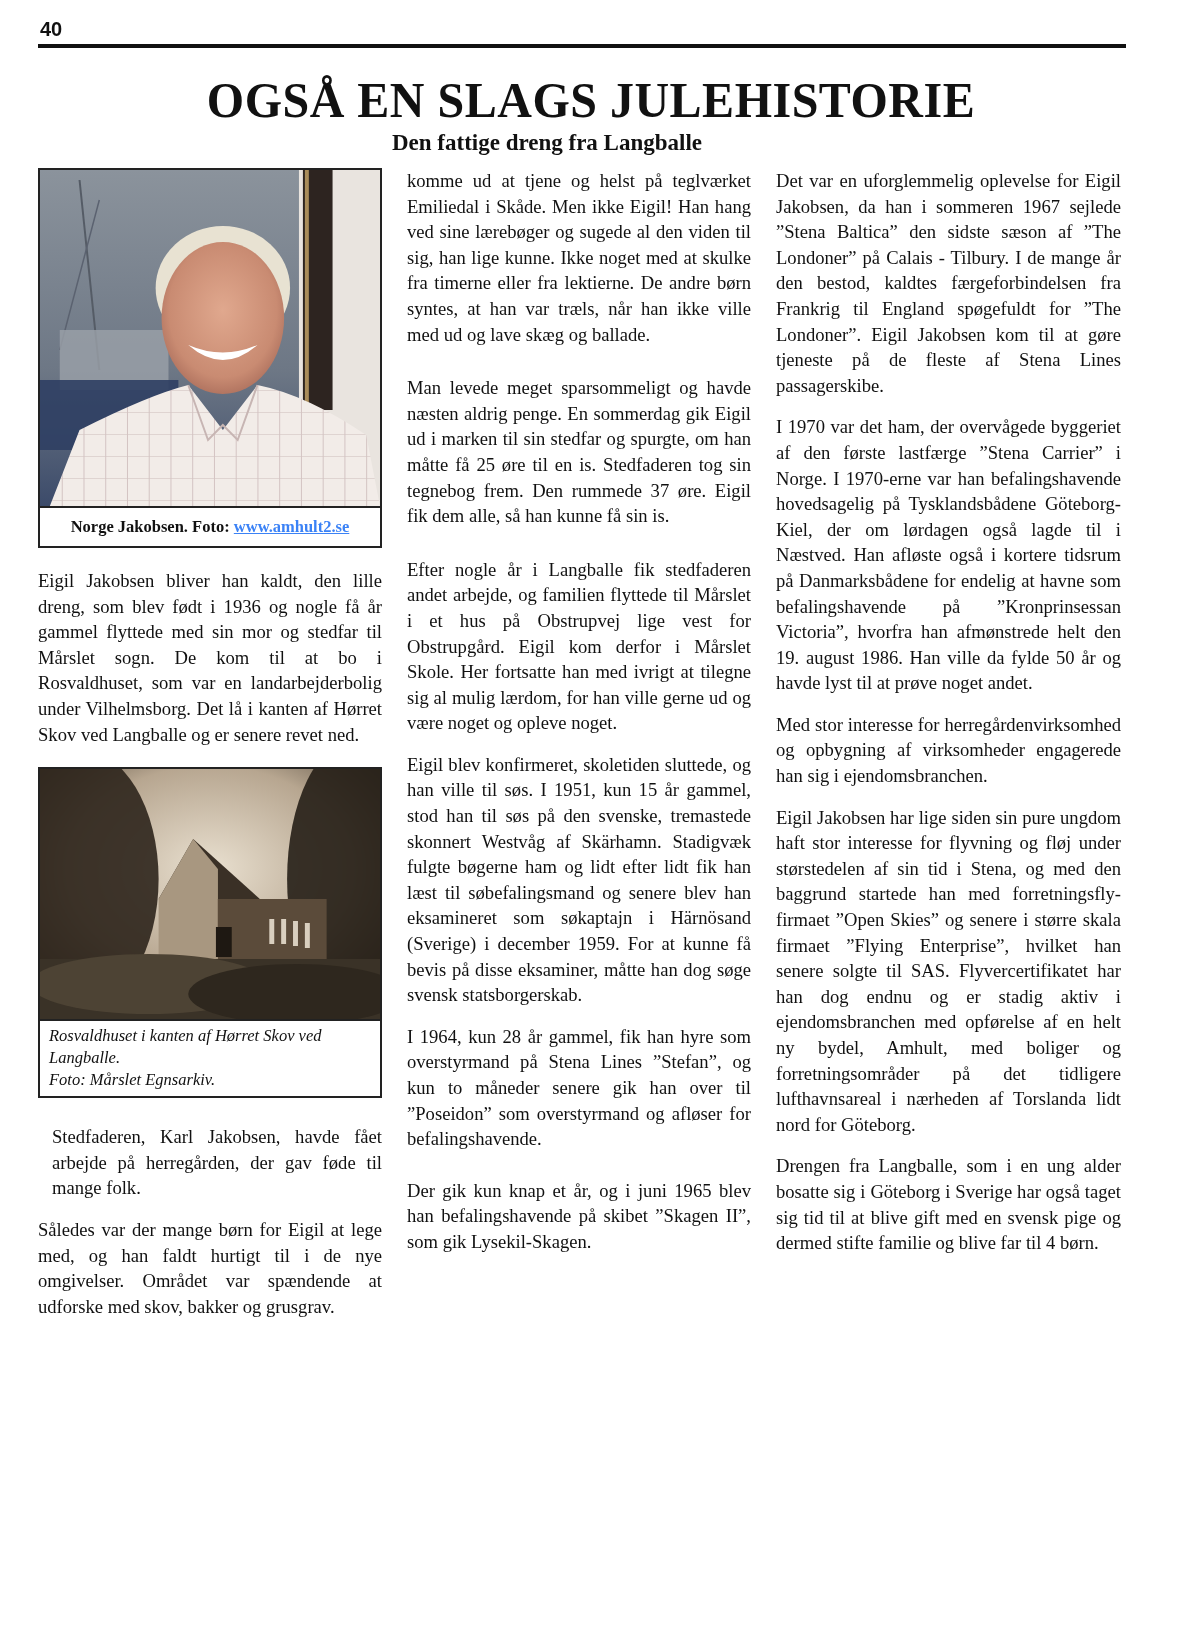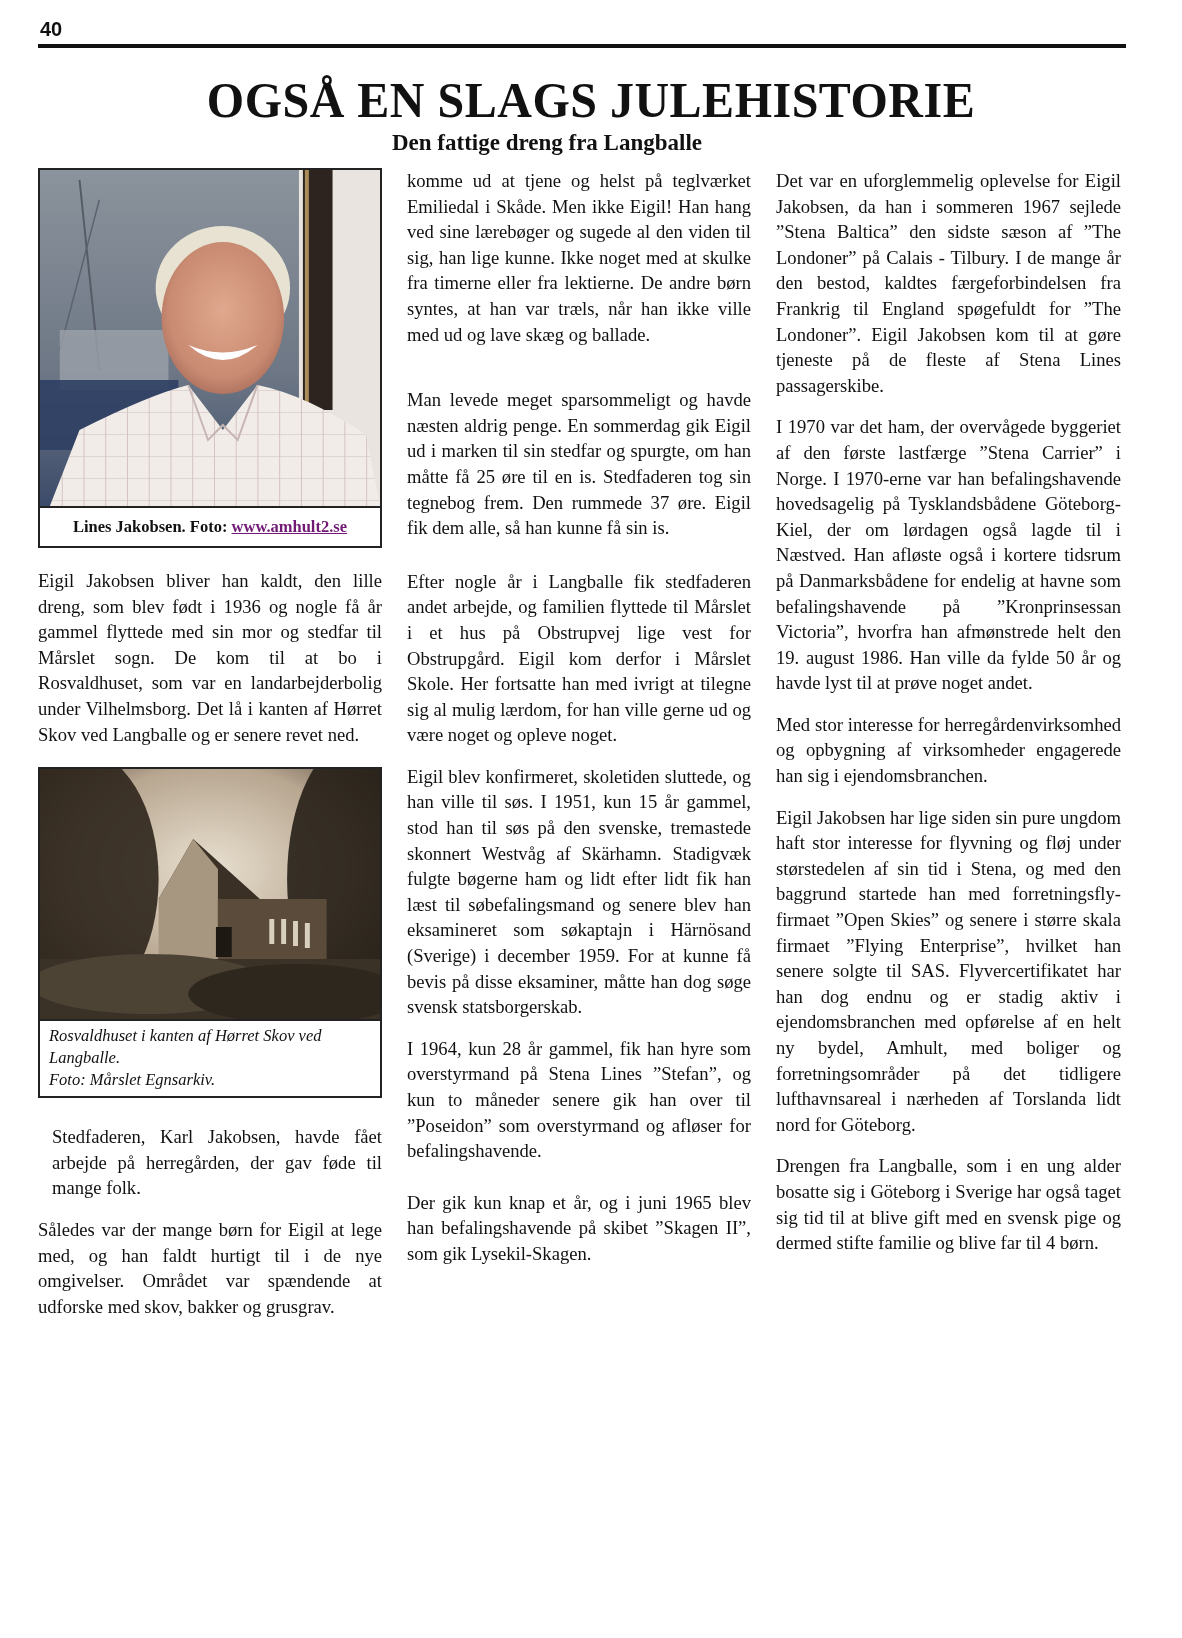--- a/index.html
+++ b/index.html
@@ -18,21 +18,21 @@
               font-weight: bold; font-size: 23px; }
   .col { position: absolute; top: 168px; font-size: 18.6px; line-height: 25.6px; text-align: justify; }
   .col p { margin: 0 0 16px 0; hyphens: manual; }
   .col-left { left: 38px; width: 344px; }
   .col-mid { left: 407px; width: 344px; }
   .col-right { left: 776px; width: 345px; }
   .photo-frame { border: 2px solid #222; box-sizing: border-box; margin-bottom: 20px; background: #fff; }
   .photo { display: block; width: 100%; }
   .caption { border-top: 2px solid #222; padding: 4px 8px 5px 9px; font-size: 16.5px; line-height: 22px; text-align: left; }
   .caption.bold { font-weight: bold; text-align: center; padding: 8px 6px 8px 6px; }
-  .caption a { color: #701a75; text-decoration: underline; }
+  .caption a { color: #3b82f6; text-decoration: underline; }
   .caption.italic { font-style: italic; }
 </style>
 </head>
 <body>
 
 <div class="header">
   <span class="page-num">40</span>
 </div>
 
 <div class="title">OGSÅ EN SLAGS JULEHISTORIE</div>
@@ -66,21 +66,21 @@
       <line x1="60" y1="30" x2="20" y2="180" stroke="#5b6270" stroke-width="1.5"></line>
       <rect x="20" y="160" width="110" height="60" fill="#9ba1a9" opacity="0.8"></rect>
       <rect x="0" y="210" width="140" height="70" fill="#2f3f63" opacity="0.9"></rect>
       <ellipse cx="185" cy="118" rx="68" ry="62" fill="#e8e2d2"></ellipse>
       <ellipse cx="185" cy="148" rx="62" ry="76" fill="url(#face)"></ellipse>
       <path d="M150 175 Q185 205 220 175 Q185 190 150 175 Z" fill="#fff"></path>
       <path d="M10 336 L40 260 Q110 225 150 215 L185 260 L220 215 Q270 225 330 265 L344 336 Z" fill="url(#check)"></path>
       <path d="M150 215 L170 270 L185 255 L200 270 L220 215" fill="none" stroke="#c7b5b3" stroke-width="2"></path>
     </svg>
     <div class="caption bold">
-      <span>Lines Jakobsen. Foto: </span><a>www.amhult2.se</a>
+      <span>Norge Jakobsen. Foto: </span><a>www.amhult2.se</a>
     </div>
   </div>
 
   <p>Eigil Jakobsen bliver han kaldt, den lille dreng, som blev født i 1936 og nogle få år gammel flyttede med sin mor og stedfar til Mårslet sogn. De kom til at bo i Rosvaldhuset, som var en landarbejderbolig under Vilhelms­borg. Det lå i kanten af Hørret Skov ved Langballe og er senere revet ned.</p>
 
   <div class="photo-frame" style="margin-top:20px;">
     <svg class="photo" viewBox="0 0 344 250" width="344" height="250" preserveAspectRatio="none">
       <defs>
         <radialGradient id="vign" cx="0.5" cy="0.4" r="0.75">
           <stop offset="0" stop-color="#e9e0d0"></stop>
@@ -111,21 +111,21 @@
       <div>Foto:  Mårslet Egnsarkiv.</div>
     </div>
   </div>
 
   <p style="margin-top:26px;margin-left:14px;">Stedfaderen, Karl Jakobsen, havde fået arbejde på herregården, der gav føde til mange folk.</p>
   <p>Således var der mange børn for Eigil at lege med, og han faldt hurtigt til i de nye omgivelser. Området var spændende at udforske med skov, bakker og grusgrav.</p>
 </div>
 
 <div class="col col-mid">
   <p>komme ud at tjene og helst på tegl­værket Emiliedal i Skåde. Men ikke Eigil! Han hang ved sine lærebøger og sugede al den viden til sig, han lige kunne. Ikke noget med at skulke fra timerne eller fra lektierne. De andre børn syntes, at han var træls, når han ikke ville med ud og lave skæg og ballade.</p>
-  <p style="margin-top:40px;">Man levede meget sparsommeligt og havde næsten aldrig penge. En som­merdag gik Eigil ud i marken til sin stedfar og spurgte, om han måtte få 25 øre til en is. Stedfaderen tog sin tegnebog frem. Den rummede 37 øre. Eigil fik dem alle, så han kunne få sin is.</p>
+  <p style="margin-top:28px;">Man levede meget sparsommeligt og havde næsten aldrig penge. En som­merdag gik Eigil ud i marken til sin stedfar og spurgte, om han måtte få 25 øre til en is. Stedfaderen tog sin tegnebog frem. Den rummede 37 øre. Eigil fik dem alle, så han kunne få sin is.</p>
   <p style="margin-top:28px;">Efter nogle år i Langballe fik stedfa­deren andet arbejde, og familien flyt­tede til Mårslet i et hus på Obstrupvej lige vest for Obstrupgård. Eigil kom derfor i Mårslet Skole. Her fortsatte han med ivrigt at tilegne sig al mulig lærdom, for han ville gerne ud og væ­re noget og opleve noget.</p>
   <p>Eigil blev konfirmeret, skoletiden sluttede, og han ville til søs. I 1951, kun 15 år gammel, stod han til søs på den svenske, tremastede skonnert Westvåg af Skärhamn. Stadigvæk fulgte bøgerne ham og lidt efter lidt fik han læst til søbefalingsmand og senere blev han eksamineret som sø­kaptajn i Härnösand (Sverige) i de­cember 1959. For at kunne få bevis på disse eksaminer, måtte han dog søge svensk statsborgerskab.</p>
   <p>I 1964, kun 28 år gammel, fik han hyre som overstyrmand på Stena Lines ”Stefan”, og kun to måneder senere gik han over til ”Poseidon” som overstyrmand og afløser for befa­lingshavende.</p>
   <p style="margin-top:26px;">Der gik kun knap et år, og i juni 1965 blev han befalingshavende på skibet ”Skagen II”, som gik Lysekil-Skagen.</p>
 </div>
 
 <div class="col col-right">
   <p>Det var en uforglemmelig oplevelse for Eigil Jakobsen, da han i sommeren 1967 sejlede ”Stena Baltica” den sid­ste sæson af ”The Londoner” på Cala­is - Tilbury.  I de mange år den be­stod, kaldtes færgeforbindelsen fra Frankrig til England spøgefuldt for ”The Londoner”. Eigil Jakobsen kom til at gøre tjeneste på de fleste af Ste­na Lines passagerskibe.</p>
   <p>I 1970 var det ham, der overvågede byggeriet af den første lastfærge ”Stena Carrier” i Norge. I 1970-erne var han befalingshavende hovedsage­lig på Tysklandsbådene Göteborg-Kiel, der om lørdagen også lagde til i Næstved.  Han afløste også i kortere tidsrum på Danmarksbådene for ende­lig at havne som befalingshavende på ”Kronprinsessan Victoria”, hvorfra han afmønstrede helt den 19. august 1986. Han ville da fylde 50 år og hav­de lyst til at prøve noget andet.</p>
   <p>Med stor interesse for herregården­virksomhed og opbygning af virk­somheder engagerede han sig i ejen­domsbranchen.</p>

